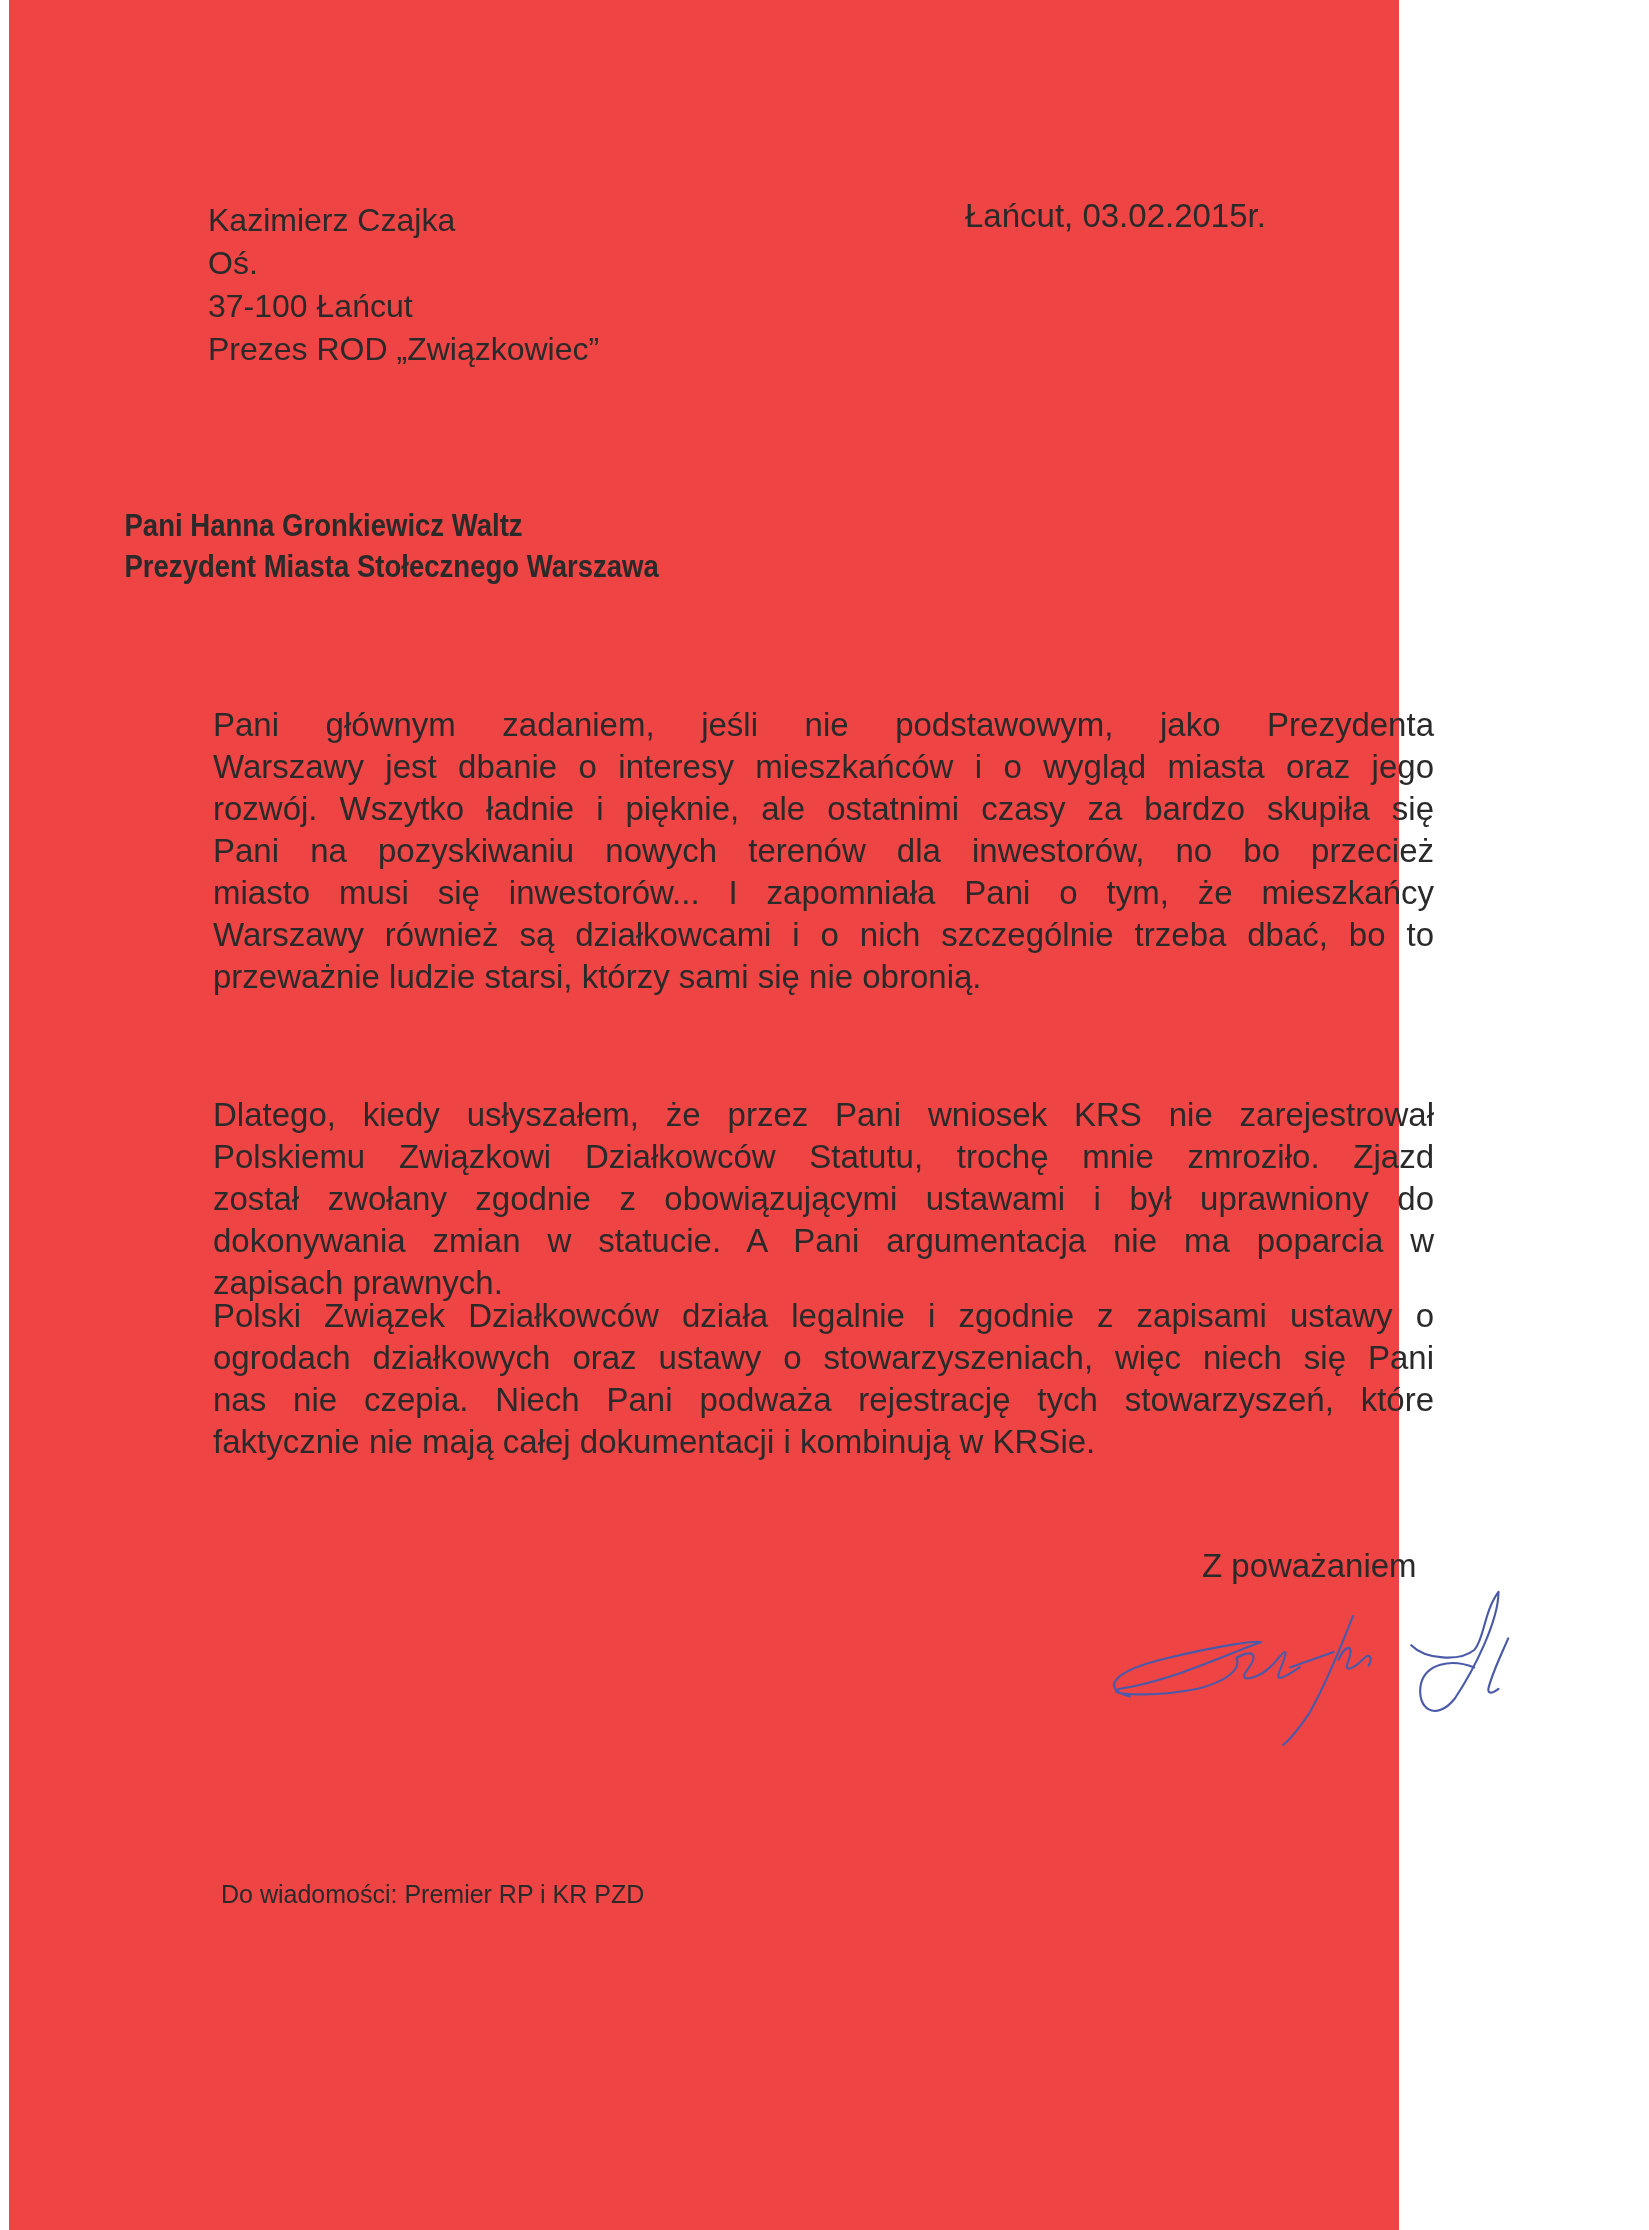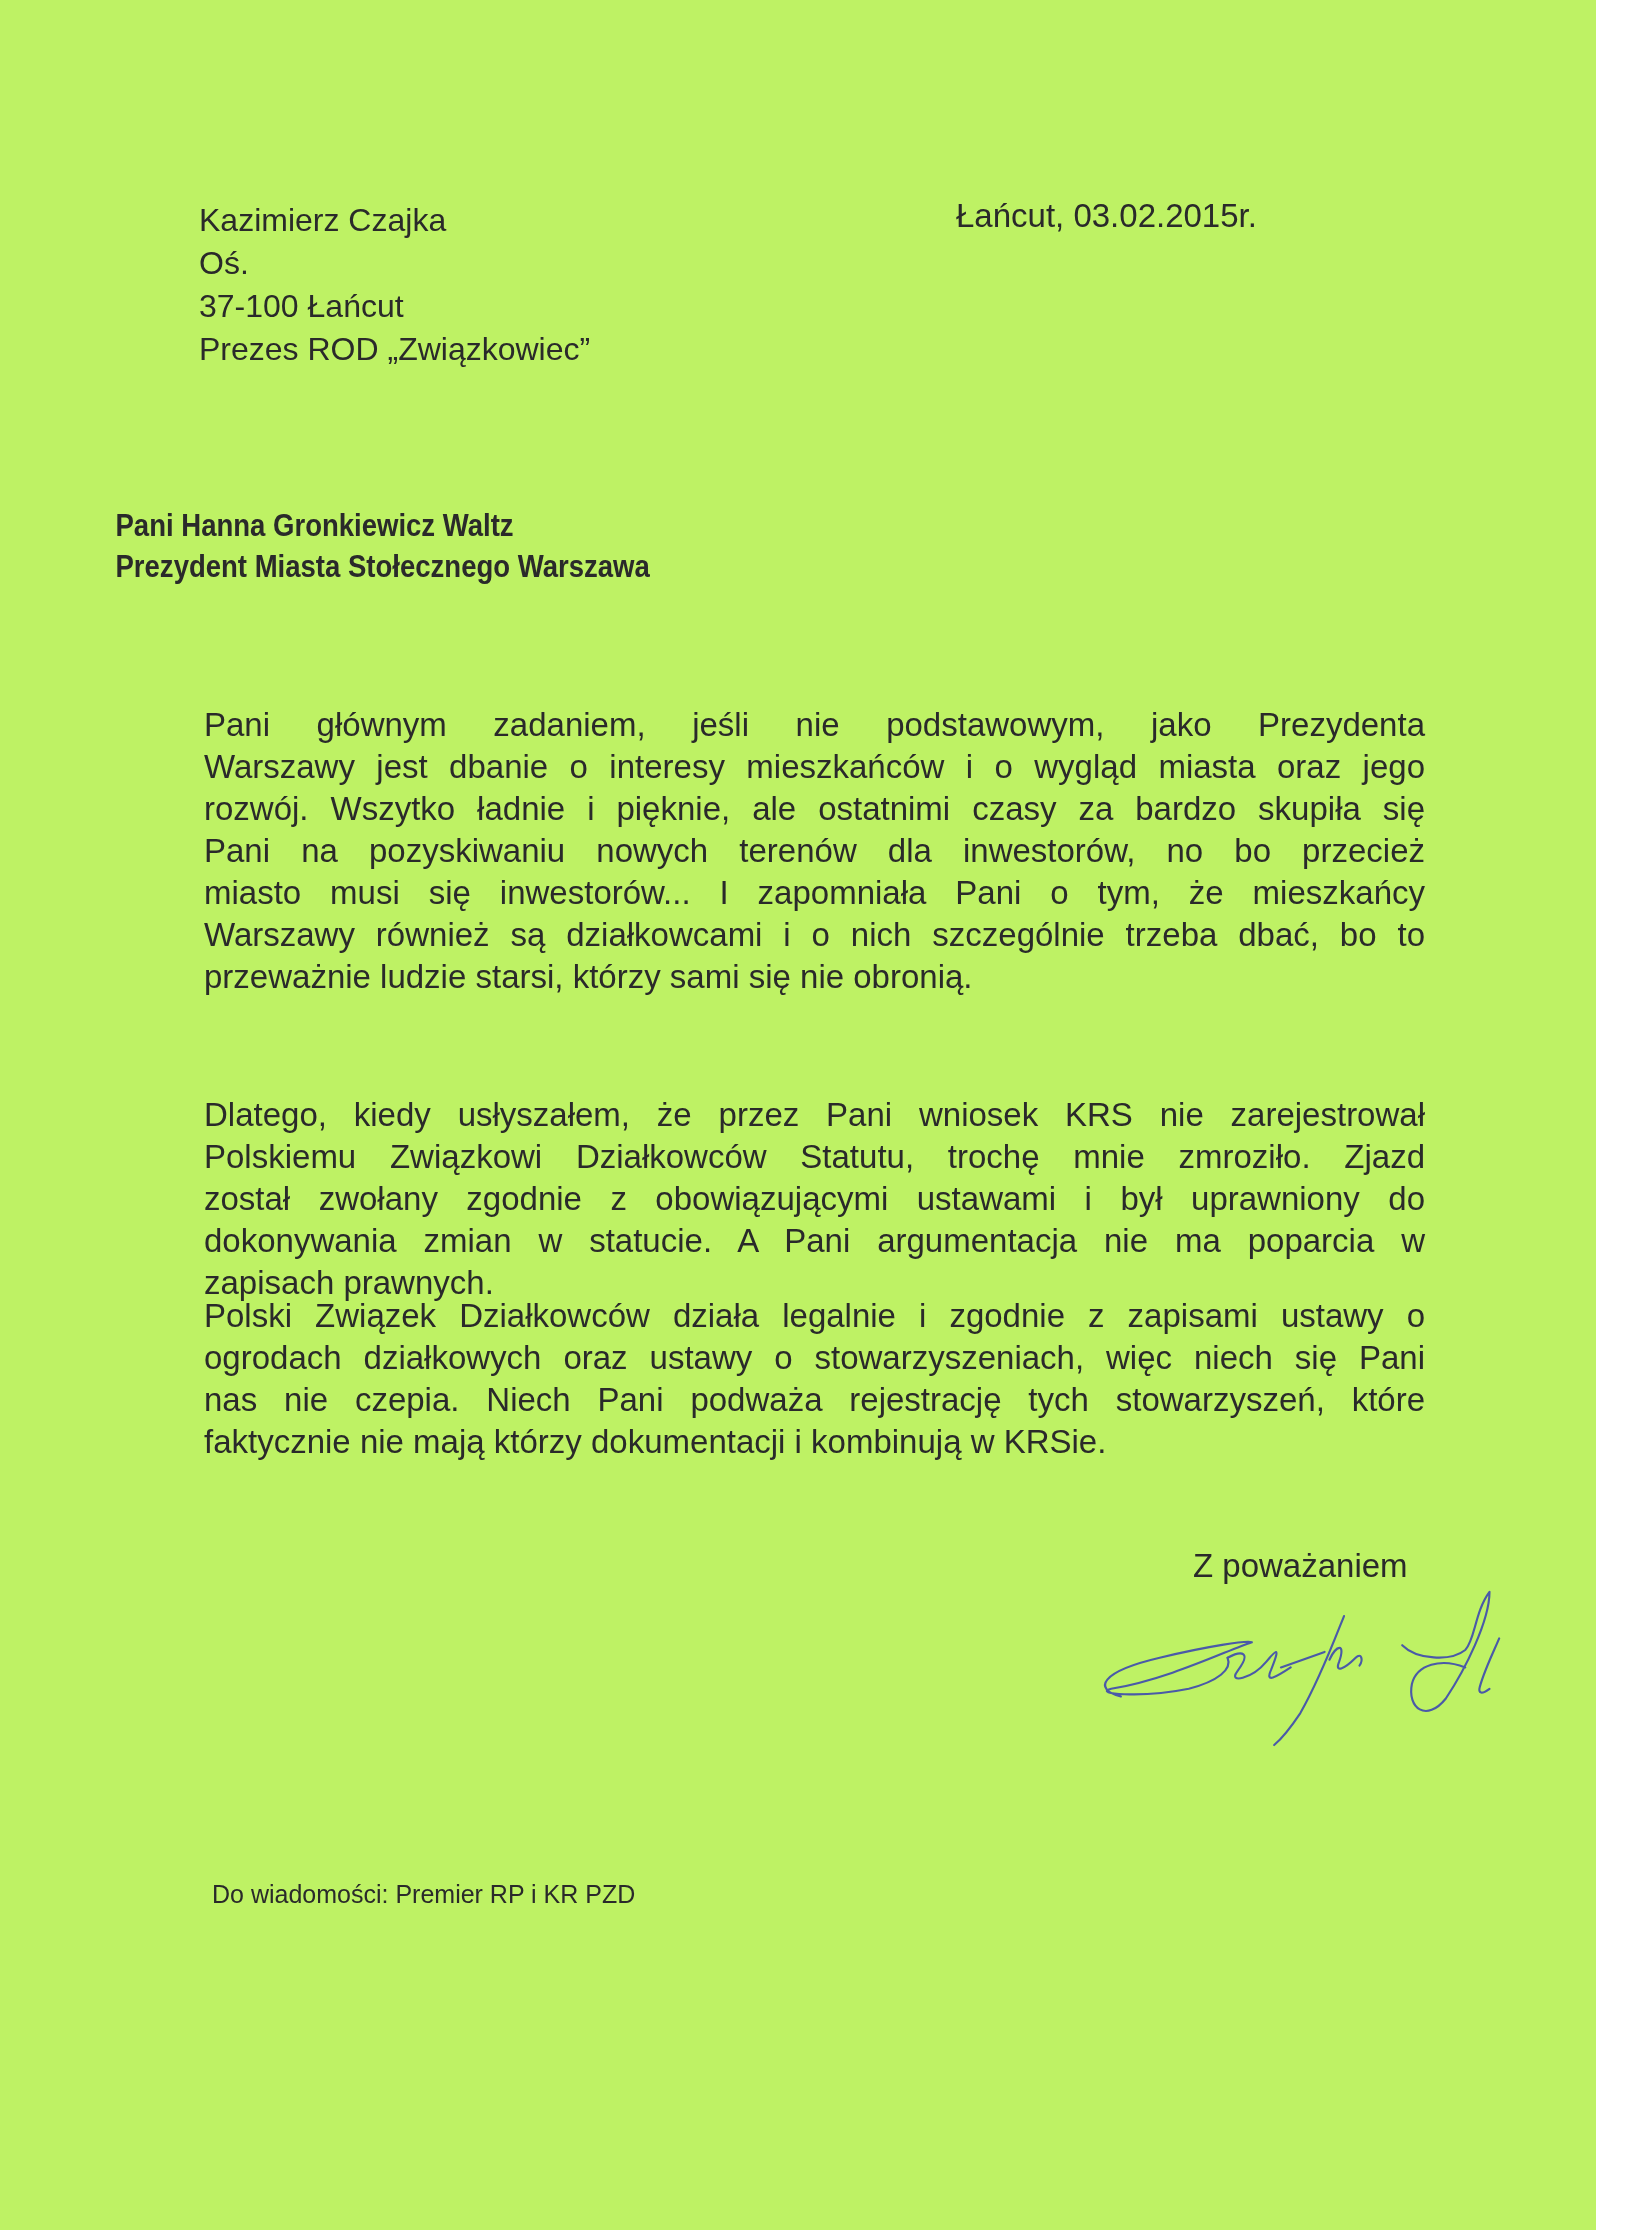--- a/index.html
+++ b/index.html
@@ -1,18 +1,18 @@
 <!DOCTYPE html>
 <html><head>
 <meta charset="utf-8">
 <style>
   html, body { margin: 0; padding: 0; background: #ffffff; }
   body { width: 1650px; height: 2231px; position: relative; overflow: hidden;
          font-family: "Liberation Sans", "DejaVu Sans", sans-serif; color: #2a2a2a; }
-  .page { position: absolute; left: 0; top: 0; width: 1596px; height: 2231px; background: #bef264; }
+  .page { position: absolute; left: 9px; top: 0; width: 1390px; height: 2231px; background: #ef4444; }
 
   .sender { position: absolute; left: 199px; top: 199px; font-size: 32px; line-height: 43px; }
   .sender div { white-space: nowrap; }
 
   .place-date { position: absolute; left: 956px; top: 194px; font-size: 33px; line-height: 43px; white-space: nowrap; }
 
   .recipient { position: absolute; left: 0; width: 1650px; top: 505px; text-align: left;
                font-family: Liberation Sans, sans-serif;
                font-weight: bold; font-size: 32px; line-height: 41px; }
   .recipient div { transform: scaleX(0.86); transform-origin: center; }
@@ -64,21 +64,21 @@
     <div class="line">Polskiemu Związkowi Działkowców Statutu, trochę mnie zmroziło. Zjazd</div>
     <div class="line">został zwołany zgodnie z obowiązującymi ustawami i był uprawniony do</div>
     <div class="line">dokonywania zmian w statucie. A Pani argumentacja nie ma poparcia w</div>
     <div class="line last">zapisach prawnych.</div>
   </div>
 
   <div class="body-text p3">
     <div class="line">Polski Związek Działkowców działa legalnie i zgodnie z zapisami ustawy o</div>
     <div class="line">ogrodach działkowych oraz ustawy o stowarzyszeniach, więc niech się Pani</div>
     <div class="line">nas nie czepia. Niech Pani podważa rejestrację tych stowarzyszeń, które</div>
-    <div class="line last">faktycznie nie mają którzy dokumentacji i kombinują w KRSie.</div>
+    <div class="line last">faktycznie nie mają całej dokumentacji i kombinują w KRSie.</div>
   </div>
 
   <div class="closing">Z poważaniem</div>
 
   <svg class="signature" viewBox="0 0 440 200" fill="none" stroke="#4a5aa8" stroke-width="2.2" stroke-linecap="round" stroke-linejoin="round">
     <path d="M40 148 C 10 140, 20 122, 80 108 C 130 96, 170 90, 175 92 C 150 100, 90 130, 30 140 C 10 145, 60 150, 110 140 C 140 132, 155 120, 150 108"></path>
     <path d="M150 108 C 165 100, 175 102, 160 122 C 150 135, 175 130, 190 112 C 200 100, 205 95, 195 120 C 188 135, 200 128, 215 118"></path>
     <path d="M205 118 L 250 102"></path>
     <path d="M270 65 C 260 90, 245 130, 225 165 C 215 180, 205 192, 198 198"></path>
     <path d="M255 110 C 262 95, 272 92, 265 112 C 260 124, 270 120, 282 108 C 288 102, 290 110, 286 116"></path>

